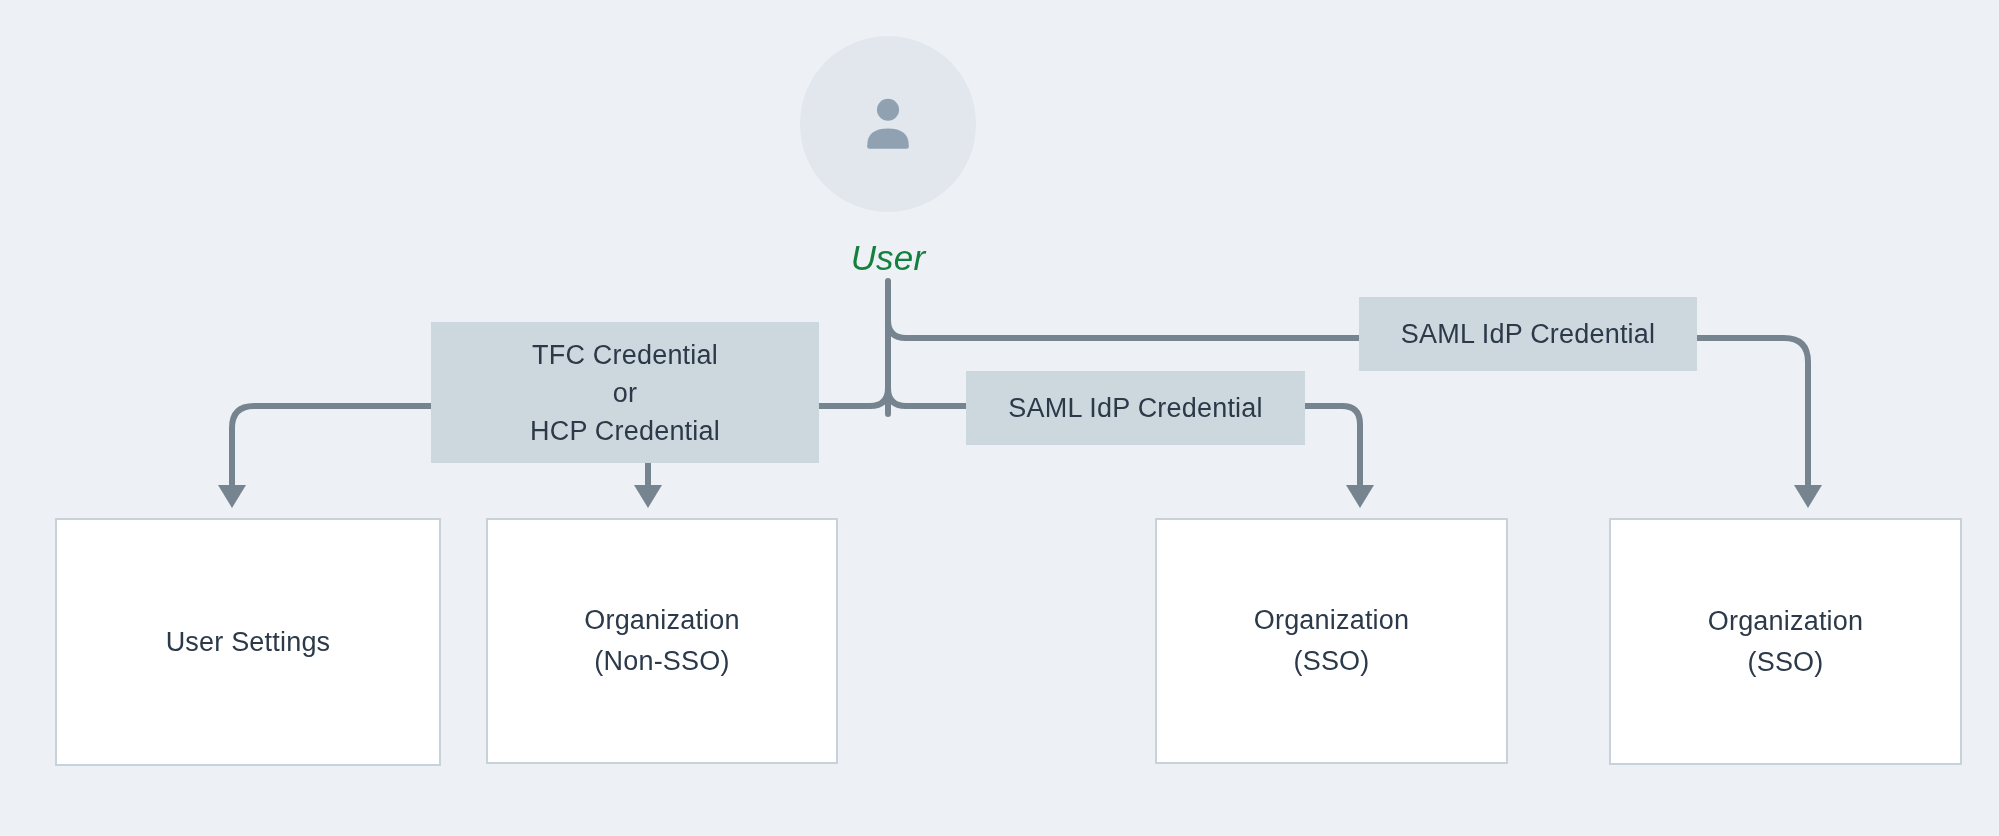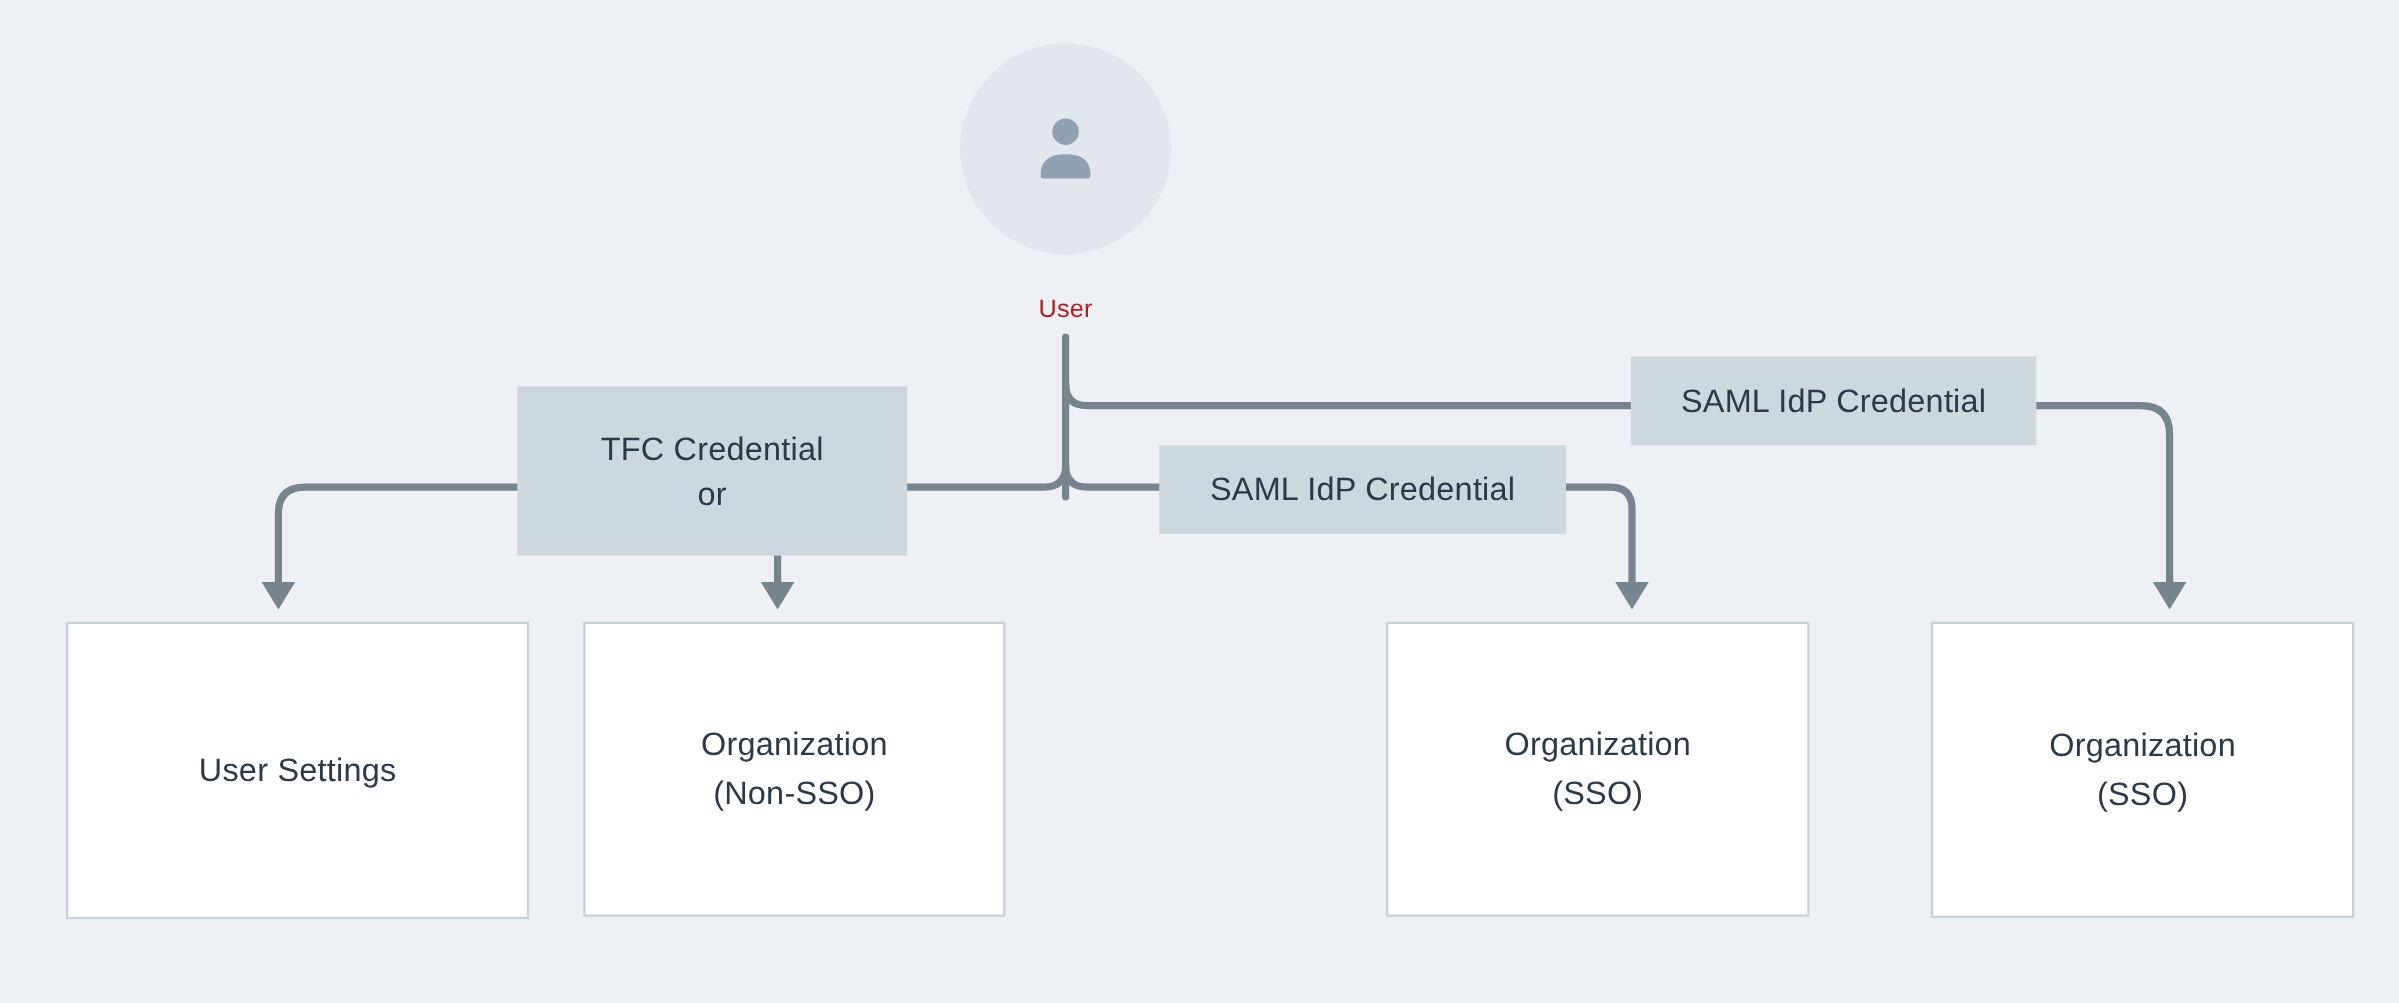--- a/index.html
+++ b/index.html
@@ -4,22 +4,22 @@
 <style>
   html,body{margin:0;padding:0;}
   body{font-family:"Liberation Sans","DejaVu Sans",sans-serif;background:#edf1f6;}
   #canvas{position:relative;width:1999px;height:836px;background:#edf1f6;overflow:hidden;}
 
   #connectors{position:absolute;left:0;top:0;width:1999px;height:836px;}
 
   .avatar{position:absolute;left:800px;top:36px;width:176px;height:176px;border-radius:50%;
           background:#e2e7ed;display:flex;align-items:center;justify-content:center;}
 
-  .node-label{position:absolute;color:#b91c1c;font-size:21px;font-weight:500;
-              letter-spacing:.2px;text-align:center;line-height:38px;}
+  .node-label{position:absolute;color:#15803d;font-size:35px;font-weight:500;
+              letter-spacing:.2px;text-align:center;line-height:38px;font-style:italic;}
 
   .cred-box{position:absolute;background:#cdd7de;display:flex;flex-direction:column;
             align-items:center;justify-content:center;color:#2b3949;font-size:27px;
             font-weight:500;letter-spacing:.2px;line-height:38px;text-align:center;}
 
   .dest-box{position:absolute;background:#ffffff;border:2px solid #c7d2da;box-sizing:border-box;
             display:flex;flex-direction:column;align-items:center;justify-content:center;
             color:#2b3949;font-size:27px;font-weight:500;letter-spacing:.2px;line-height:41px;
             text-align:center;}
 </style>
@@ -50,23 +50,24 @@
   </svg>
 
   <div class="avatar">
     <svg width="78" height="78" viewBox="0 0 24 24">
       <circle cx="12" cy="7.6" r="3.4" fill="#90a2b1"></circle>
       <path d="M 5.6 18.6 Q 5.6 13.4 12 13.4 Q 18.4 13.4 18.4 18.6 L 18.4 18.9 Q 18.4 19.6 17.7 19.6 L 6.3 19.6 Q 5.6 19.6 5.6 18.9 Z" fill="#90a2b1"></path>
     </svg>
   </div>
   <div class="node-label" style="left:838px;top:239px;width:100px;">User</div>
 
-  <div class="cred-box" style="left:431px;top:322px;width:325px;height:141px;">
+  <div class="cred-box" style="left:431px;top:322px;width:388px;height:141px;">
     <span>TFC Credential</span>
     <span>or</span>
+    <span>HCP Credential</span>
   </div>
 
   <div class="cred-box" style="left:966px;top:371px;width:339px;height:74px;">
     <span>SAML IdP Credential</span>
   </div>
 
   <div class="cred-box" style="left:1359px;top:297px;width:338px;height:74px;">
     <span>SAML IdP Credential</span>
   </div>
 

